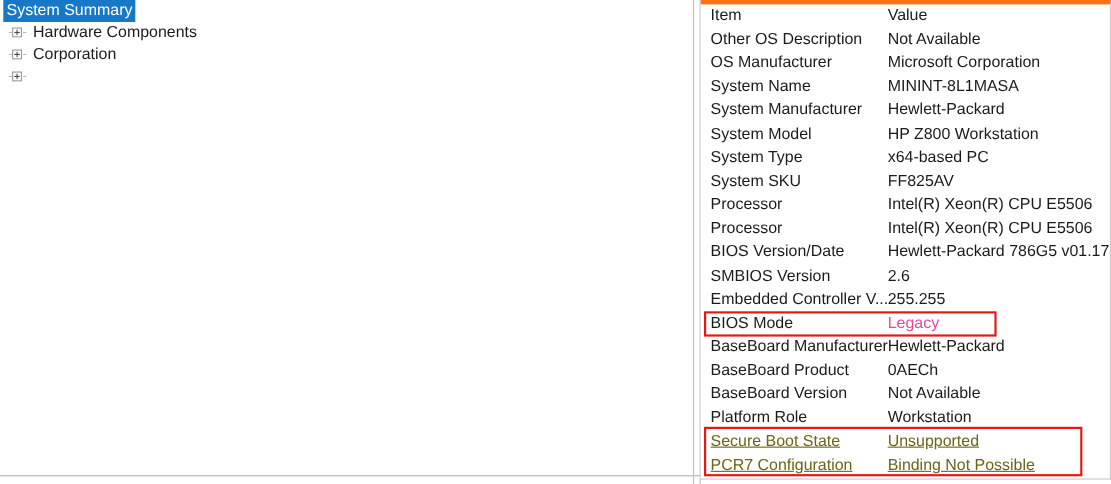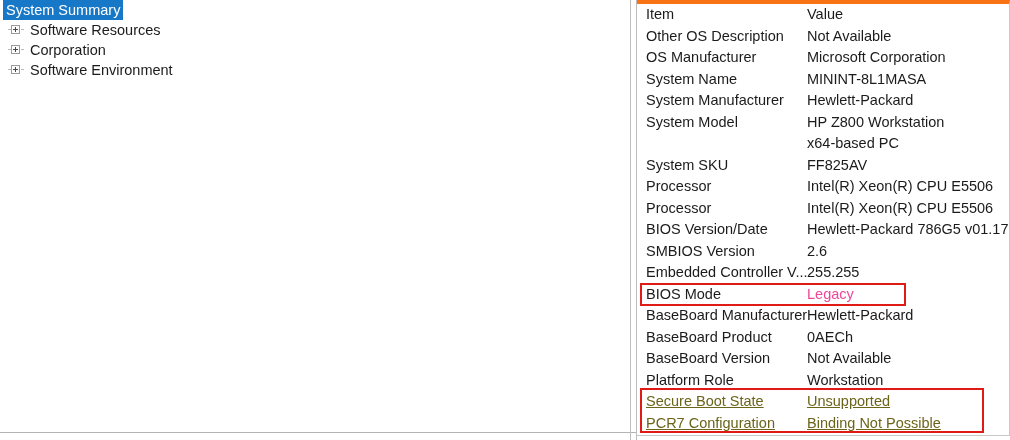--- a/index.html
+++ b/index.html
@@ -201,41 +201,40 @@
           <span class="node-label">System Summary</span>
         </div>
         <div class="tree-node child">
           <span class="expander">
             <span class="stub-l"></span>
             <span class="box"></span>
             <span class="h"></span>
             <span class="v"></span>
             <span class="stub-r"></span>
           </span>
-          <span class="node-label">Software Resources</span>
+          <span class="node-label">Hardware Components</span>
         </div>
         <div class="tree-node child">
           <span class="expander">
             <span class="stub-l"></span>
             <span class="box"></span>
             <span class="h"></span>
             <span class="v"></span>
             <span class="stub-r"></span>
           </span>
           <span class="node-label">Corporation</span>
         </div>
         <div class="tree-node child">
           <span class="expander">
             <span class="stub-l"></span>
             <span class="box"></span>
             <span class="h"></span>
             <span class="v"></span>
             <span class="stub-r"></span>
           </span>
-          <span class="node-label">Software Environment</span>
         </div>
       </div>
   </div>
 
   <div id="splitter">
     <div class="bar b1"></div>
     <div class="bar b2"></div>
   </div>
 
   <div id="detail-pane">
@@ -258,20 +257,21 @@
         </div>
         <div class="detail-row">
           <span class="col-item">System Manufacturer</span>
           <span class="col-value">Hewlett-Packard</span>
         </div>
         <div class="detail-row">
           <span class="col-item">System Model</span>
           <span class="col-value">HP Z800 Workstation</span>
         </div>
         <div class="detail-row">
+          <span class="col-item">System Type</span>
           <span class="col-value">x64-based PC</span>
         </div>
         <div class="detail-row">
           <span class="col-item">System SKU</span>
           <span class="col-value">FF825AV</span>
         </div>
         <div class="detail-row">
           <span class="col-item">Processor</span>
           <span class="col-value">Intel(R) Xeon(R) CPU          E5506</span>
         </div>

